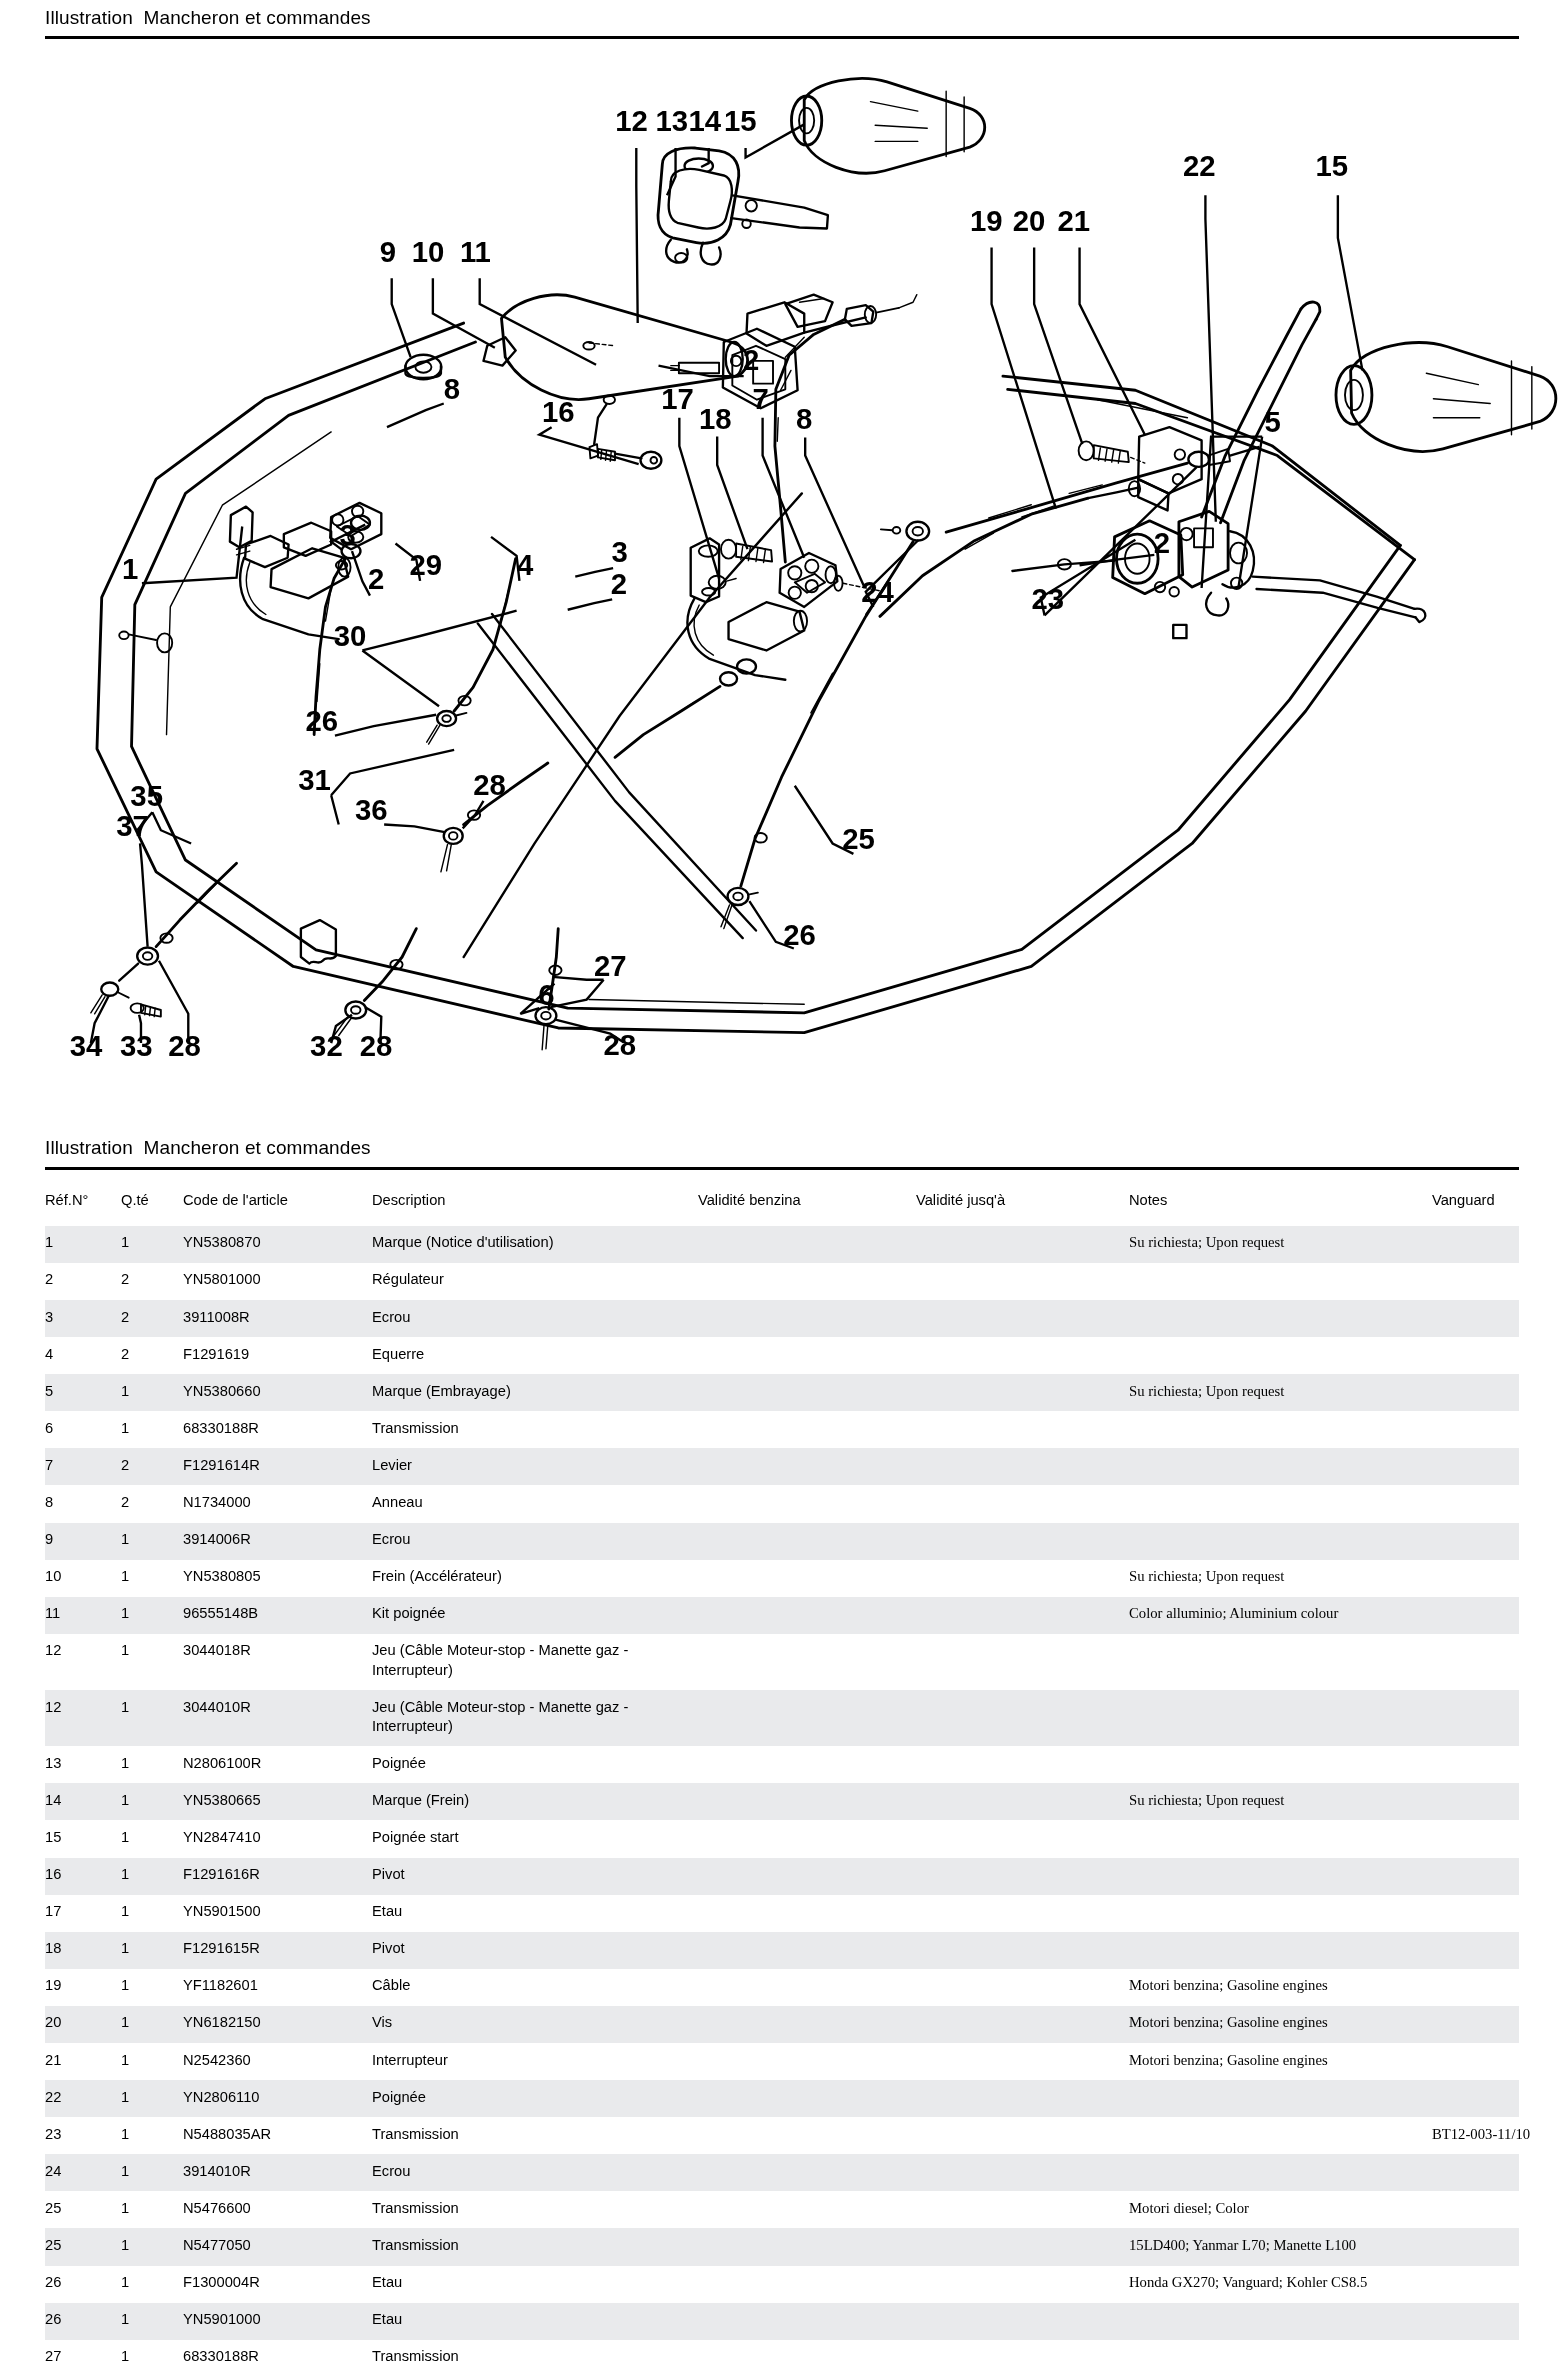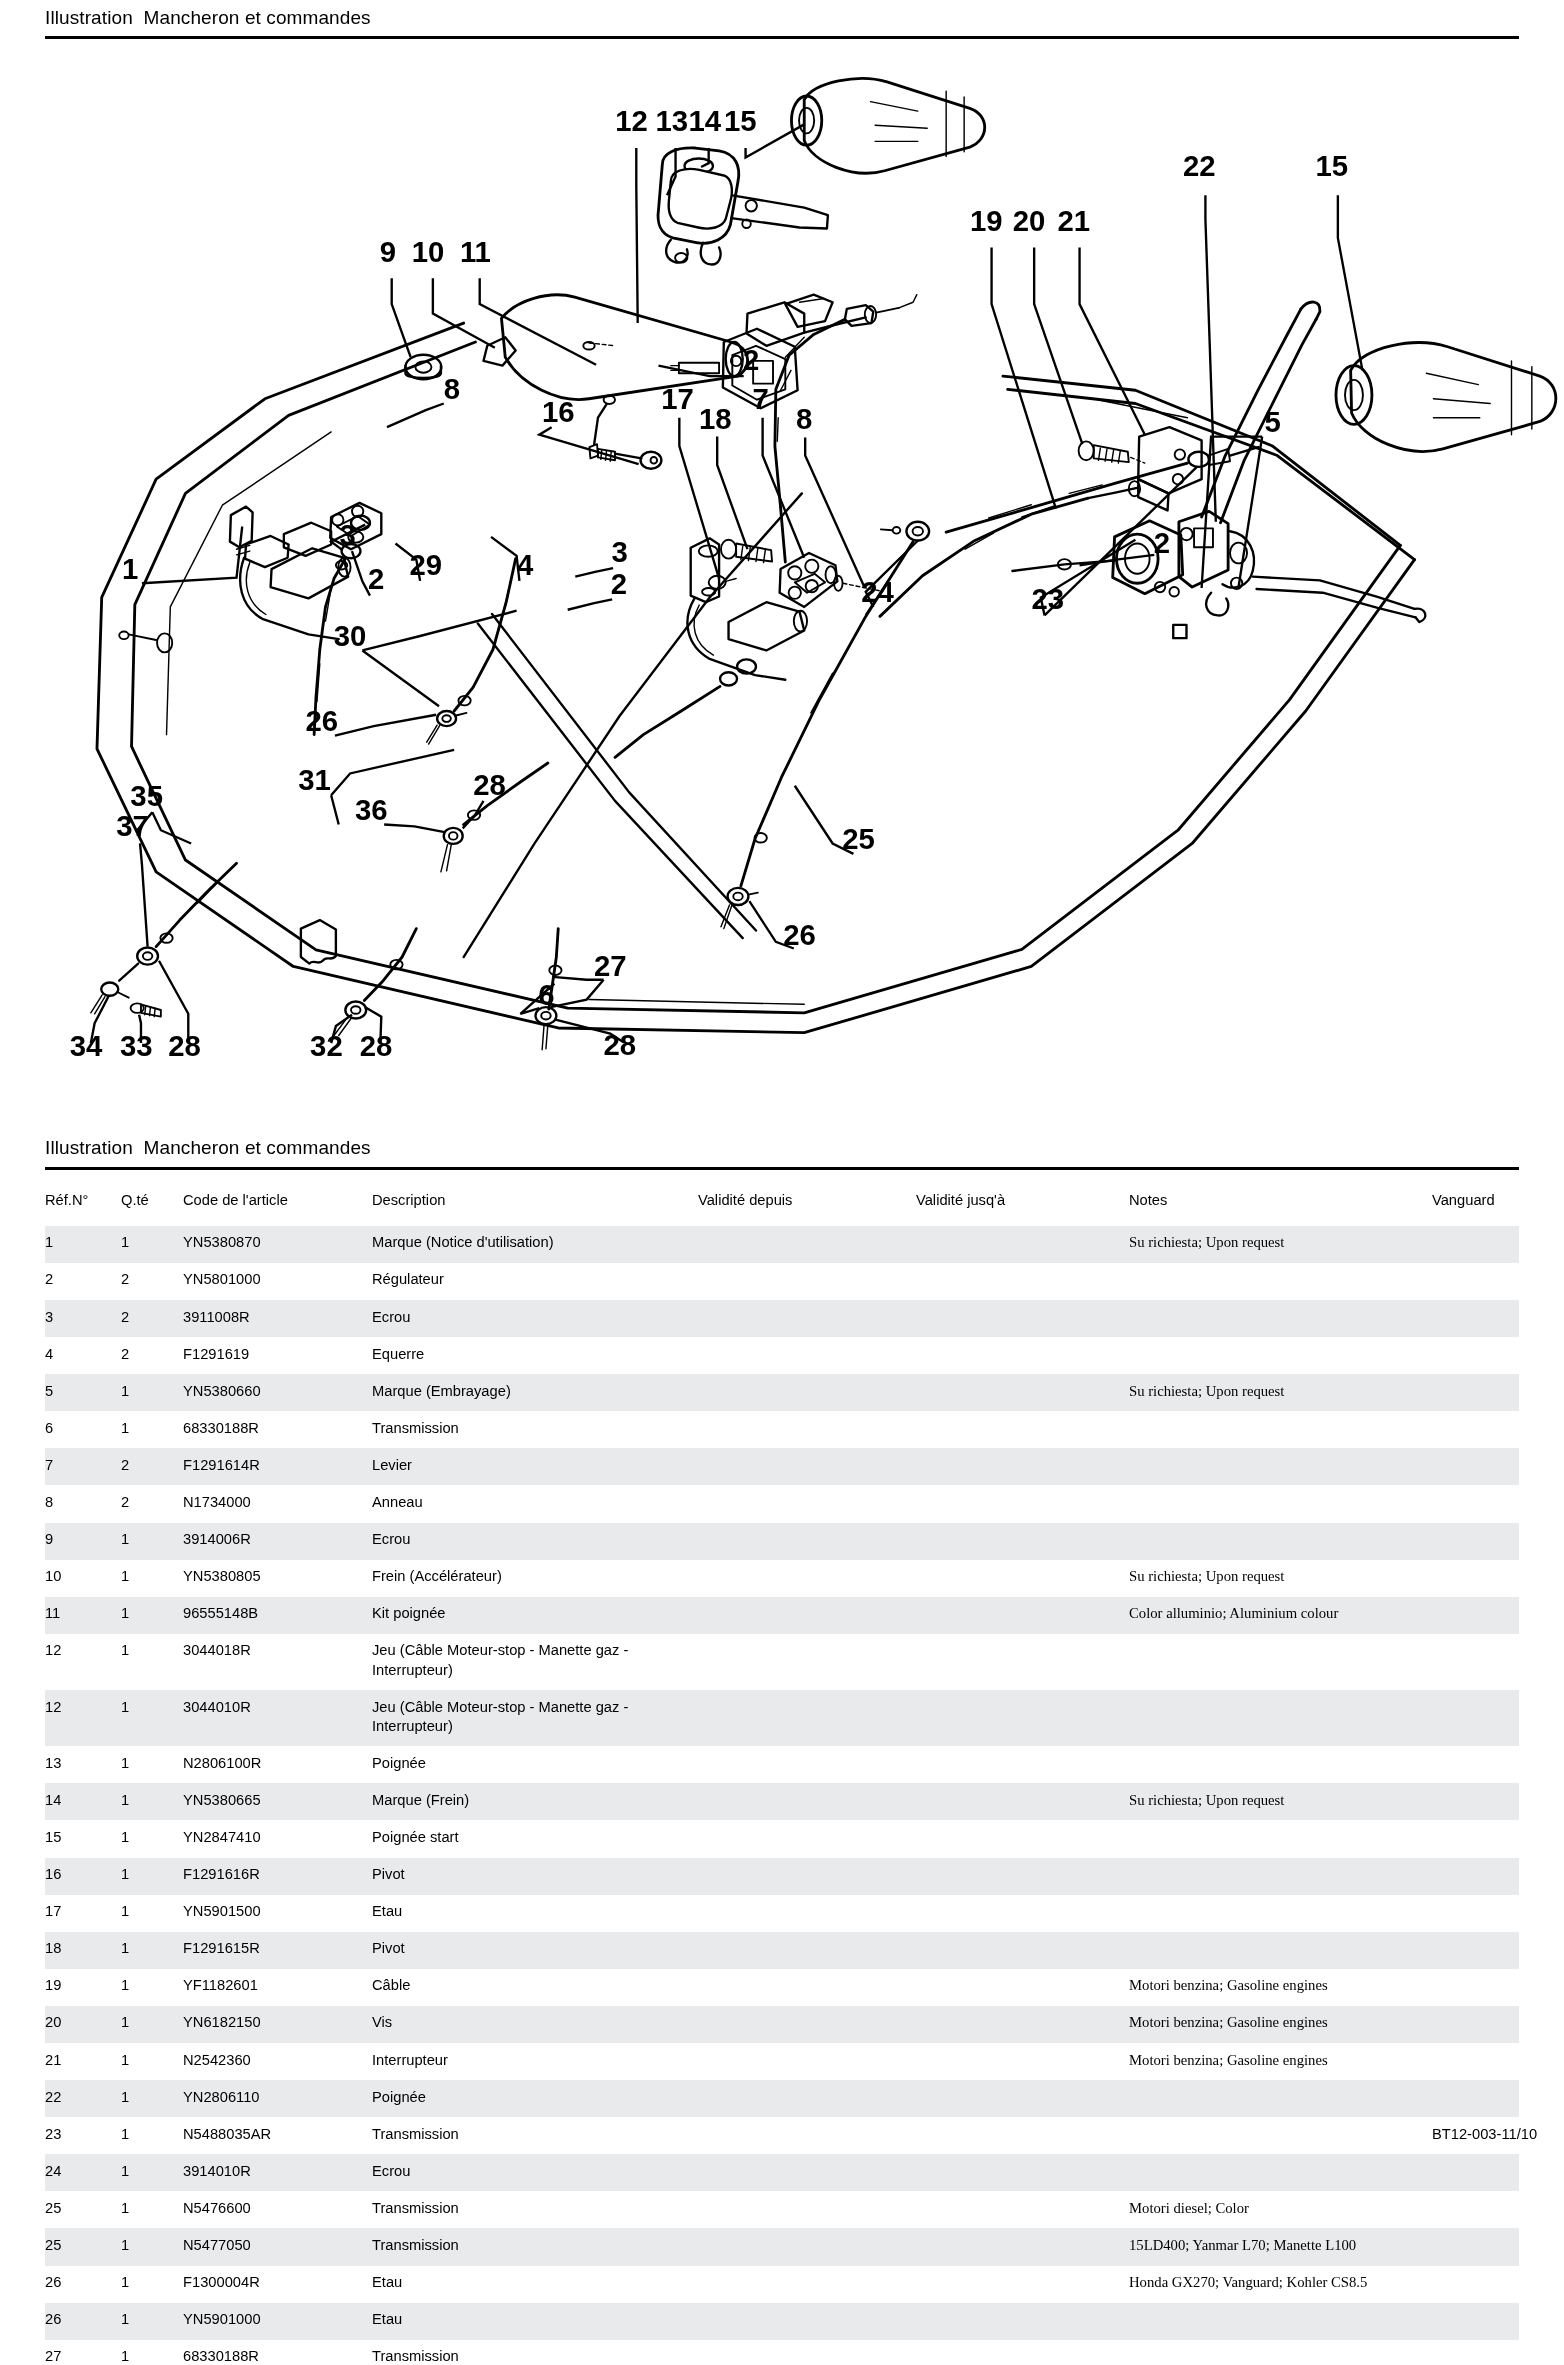--- a/index.html
+++ b/index.html
@@ -63,21 +63,21 @@
   }
   .tbl tbody td{
     vertical-align:top;
     padding:7.6px 4.7px 10.4px 0;
     line-height:1.30;
     font-size:14.7px;
   }
   .tbl tbody tr.alt td{background:#e9eaec;}
   .tbl tbody td.ref,.tbl tbody td.qty{padding-right:0;}
   .tbl tbody td.notes{position:relative;font-family:Liberation Serif, serif;}
-  .tbl tbody td.bulletin{white-space:nowrap;overflow:visible;}
+  .tbl tbody td.bulletin{white-space:nowrap;overflow:visible;font-family:Liberation Serif, serif;}
 
   .head-gap{height:22px;}
 </style>
 </head>
 <body>
 
 <div class="page">
 
   <div class="section-title title-top">Illustration  Mancheron et commandes</div>
   <div class="rule"></div>
@@ -516,21 +516,21 @@
         <col class="c-vj">
         <col class="c-notes">
         <col class="c-bul">
     </colgroup>
     <thead>
       <tr>
         <th>Réf.N°</th>
         <th>Q.té</th>
         <th>Code de l'article</th>
         <th>Description</th>
-        <th>Validité depuis</th>
+        <th>Validité benzina</th>
         <th>Validité jusq'à</th>
         <th>Notes</th>
         <th>Vanguard</th>
       </tr>
     </thead>
     <tbody id="tbody-1">
         <tr class="alt">
           <td class="ref">1</td>
           <td class="qty">1</td>
           <td class="code">YN5380870</td>

